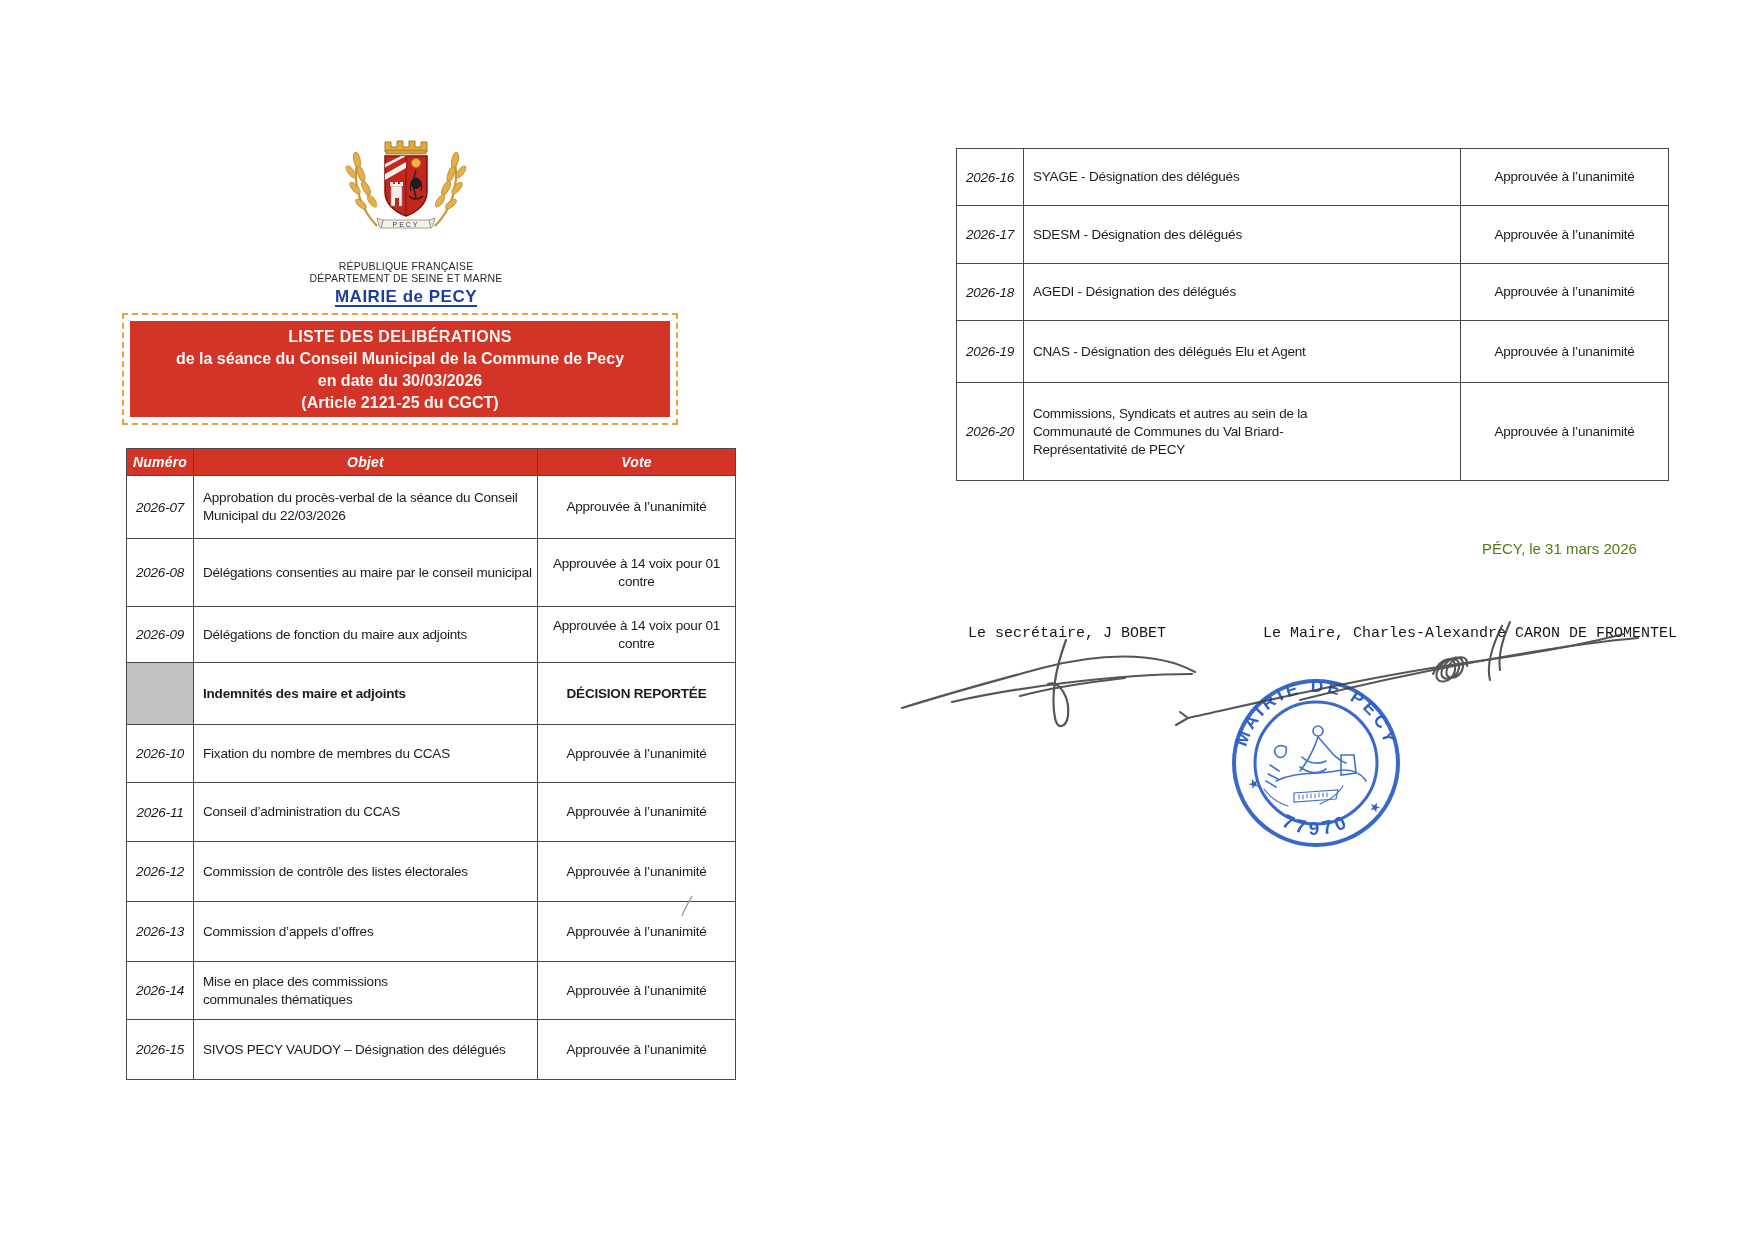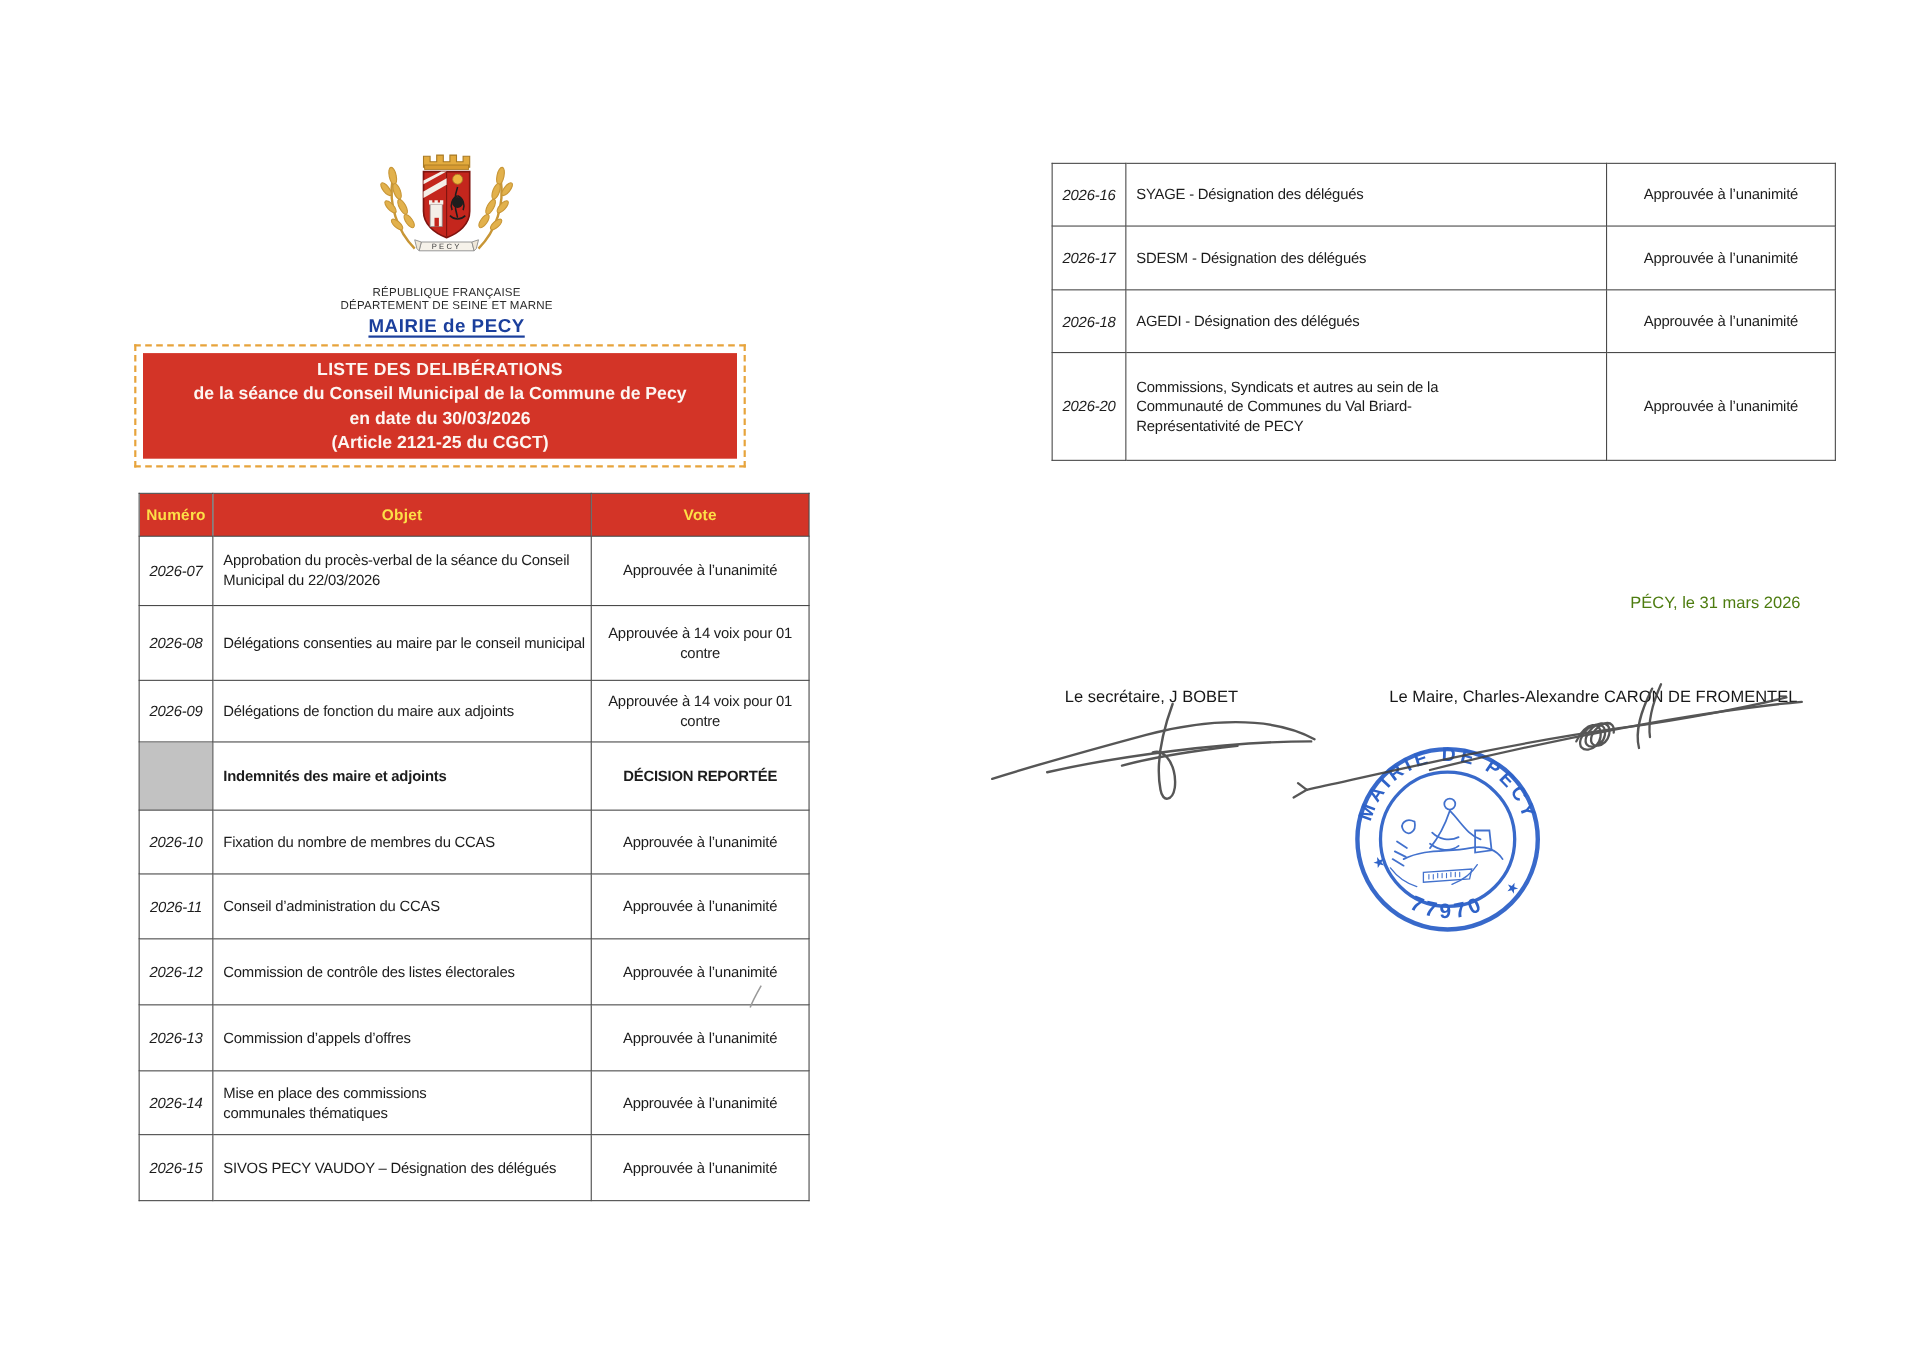--- a/index.html
+++ b/index.html
@@ -34,31 +34,31 @@
   
   table.tbl{border-collapse:collapse;table-layout:fixed;background:#fff;}
   .tbl td,.tbl th{border:1.5px solid #4a4a4a;box-sizing:border-box;overflow:hidden;}
   .tbl{font-size:13.5px;letter-spacing:-0.2px;color:#1c1c1c;}
   .tbl .c-num{text-align:center;font-style:italic;}
   .tbl .c-obj{padding:4px 4px 4px 9px;text-align:left;line-height:18px;}
   .tbl .c-vote{text-align:center;padding:2px 8px;line-height:18px;}
   .tbl-left{left:126px;top:448px;}
   .tbl-right{left:956px;top:148px;}
   .tbl thead th{
-    background:#d33427;color:#fde047;font-weight:bold;font-size:14px;
-    letter-spacing:.2px;height:39px;
+    background:#d33427;color:#ffffff;font-weight:bold;font-size:14px;
+    letter-spacing:.2px;height:27px;font-style:italic;
   }
   tr.bold-row td{font-weight:bold;}
   td.gray-cell{background:#c2c2c2;}
   .w250{max-width:252px;}
   .w320{max-width:322px;}
 
   
   .place-date{left:1482px;top:540px;font-size:15px;color:#4d7c0f;}
-  .sig-caption{font-family:Liberation Sans, sans-serif;font-size:15px;color:#171717;}
+  .sig-caption{font-family:Liberation Mono, monospace;font-size:15px;color:#171717;}
   .sig-secretary-cap{left:968px;top:625px;}
   .sig-mayor-cap{left:1263px;top:625px;}
 
   svg{display:block;}
 </style>
 </head>
 <body>
 
 <svg class="abs" style="left:339px;top:136px;" width="134" height="118" viewBox="0 0 134 118">
   <g stroke="#c89636" fill="#e2b14c" stroke-width="1">
@@ -213,20 +213,25 @@
     <tr style="height:58px">
       <td class="c-num">2026-17</td>
       <td class="c-obj">SDESM -  Désignation des délégués</td>
       <td class="c-vote">Approuvée à l’unanimité</td>
     </tr>
     <tr style="height:57px">
       <td class="c-num">2026-18</td>
       <td class="c-obj">AGEDI -  Désignation des délégués</td>
       <td class="c-vote">Approuvée à l’unanimité</td>
     </tr>
+    <tr style="height:62px">
+      <td class="c-num">2026-19</td>
+      <td class="c-obj">CNAS -  Désignation des délégués Elu et Agent</td>
+      <td class="c-vote">Approuvée à l’unanimité</td>
+    </tr>
     <tr style="height:98px">
       <td class="c-num">2026-20</td>
       <td class="c-obj">
           <div class="w320">Commissions,  Syndicats et autres au sein de la Communauté de Communes du Val Briard- Représentativité de PECY</div>
         </td>
       <td class="c-vote">Approuvée à l’unanimité</td>
     </tr>
   </tbody>
 </table>
 

